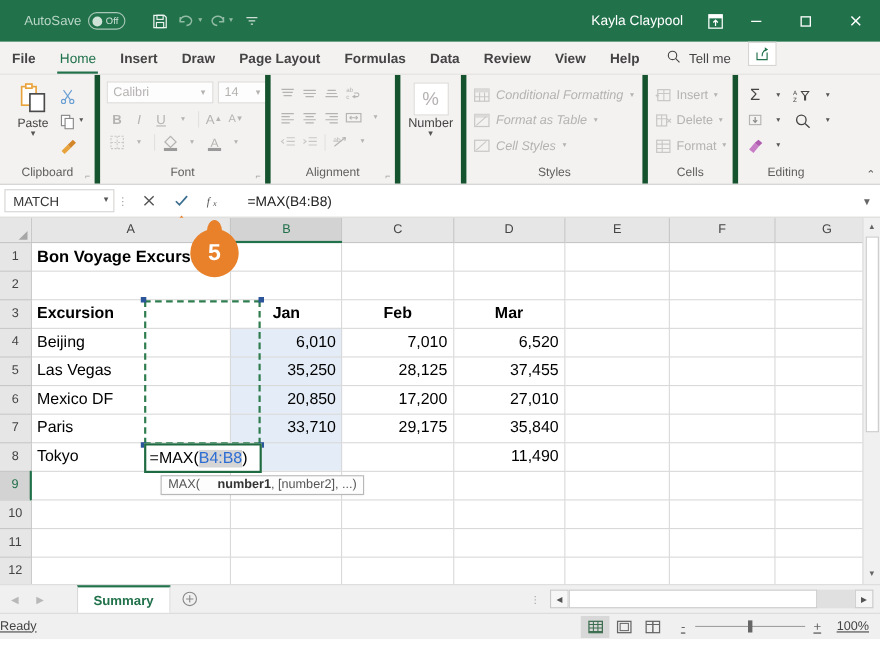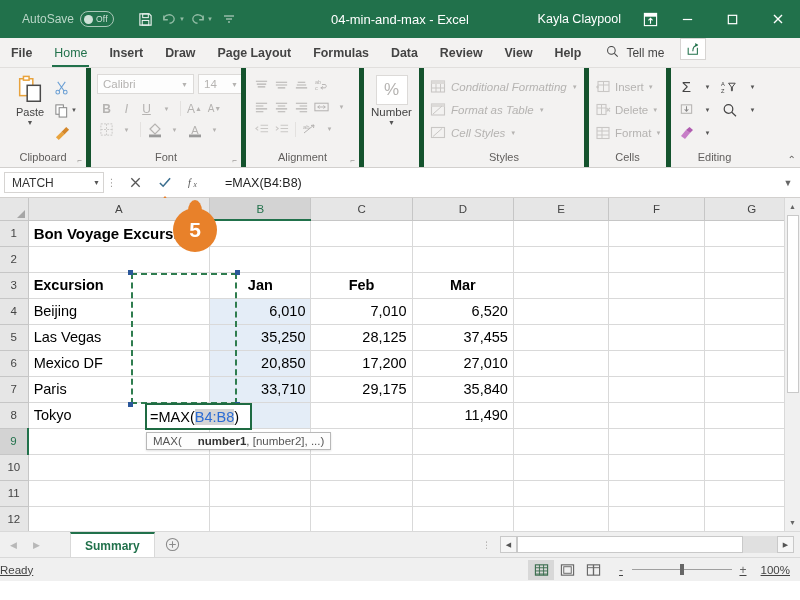--- a/index.html
+++ b/index.html
@@ -319,21 +319,20 @@
         </svg>
       <span style="font-size:6px;color:#9cc3ad;margin-left:1px;">▼</span>
     </span>
     <span class="qat-btn">
       <svg width="12" height="12" viewBox="0 0 12 12">
           <path d="M1 3h10M3 6h6M5 9h2" stroke="#dfeae4" stroke-width="1.2" fill="none"></path>
         </svg>
     </span>
   </div>
 
-  <div class="title-center">04-min-and-max  -  Excel</div>
 
   <div class="title-right">
     <span class="username">Kayla Claypool</span>
     <span class="ribbon-icon-btn">
       <svg width="15" height="15" viewBox="0 0 16 16">
           <rect x="1.5" y="1.5" width="13" height="13" fill="none" stroke="#fff" stroke-width="1.2"></rect>
           <rect x="1.5" y="1.5" width="13" height="3.5" fill="#fff"></rect>
           <path d="M8 12.5 L8 7 M5.8 9 L8 6.8 L10.2 9" stroke="#fff" stroke-width="1.2" fill="none"></path>
         </svg>
     </span>
@@ -885,21 +884,21 @@
   </tbody>
     </table>
 
   <div class="ants" style="left:131px; top:75px; width:106px; height:131px;">
     <span class="ant-handle" style="left:-5px;  top:-5px;"></span>
     <span class="ant-handle" style="right:-5px; top:-5px;"></span>
     <span class="ant-handle" style="left:-5px;  bottom:-5px;"></span>
     <span class="ant-handle" style="right:-5px; bottom:-5px;"></span>
   </div>
 
-  <div class="editcell" style="left:145px; top:205px; height:27px; min-width:107px;">
+  <div class="editcell" style="left:131px; top:205px; height:27px; min-width:107px;">
     <span>=MAX(</span>
       <span class="f-blue">B4:B8</span>
       <span>)</span>
   </div>
 
   <div class="tooltip" style="left:146px; top:234px;">
     <span>MAX(</span><b>number1</b><span>, [number2], ...)</span>
   </div>
 
   <div class="vscroll">

